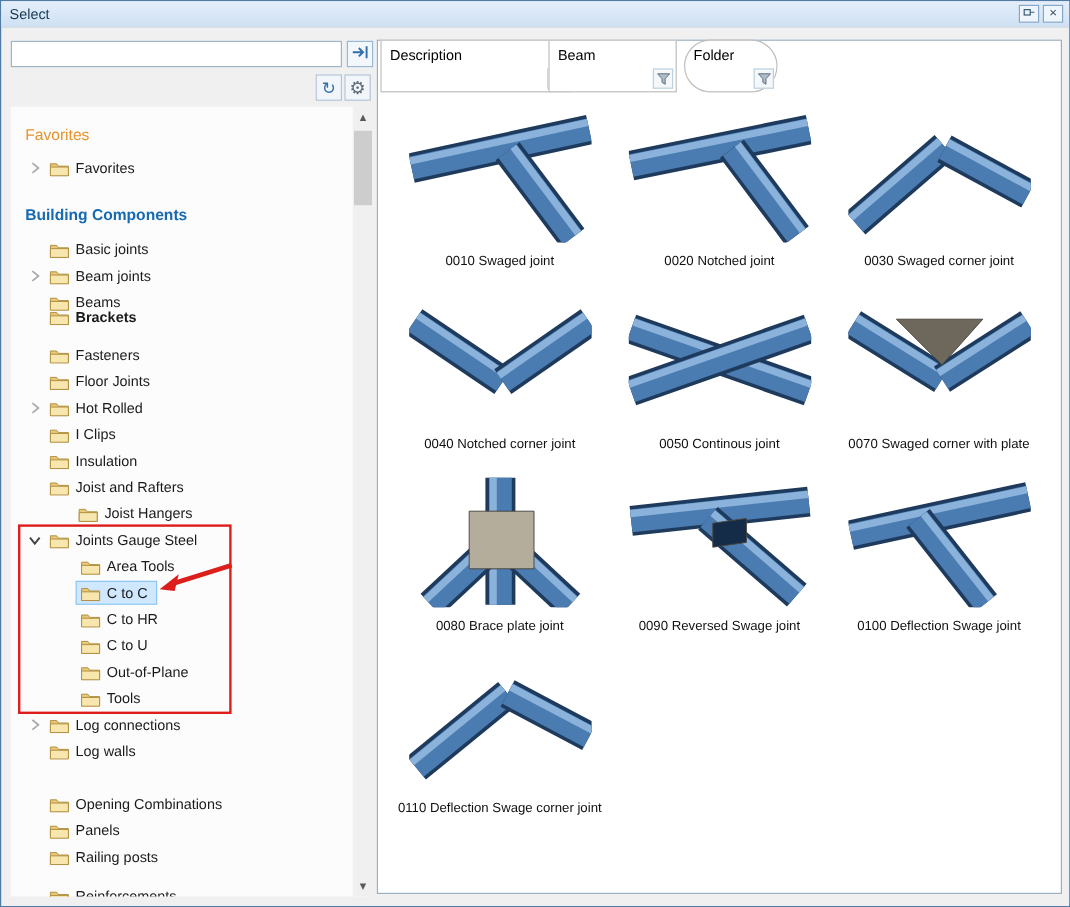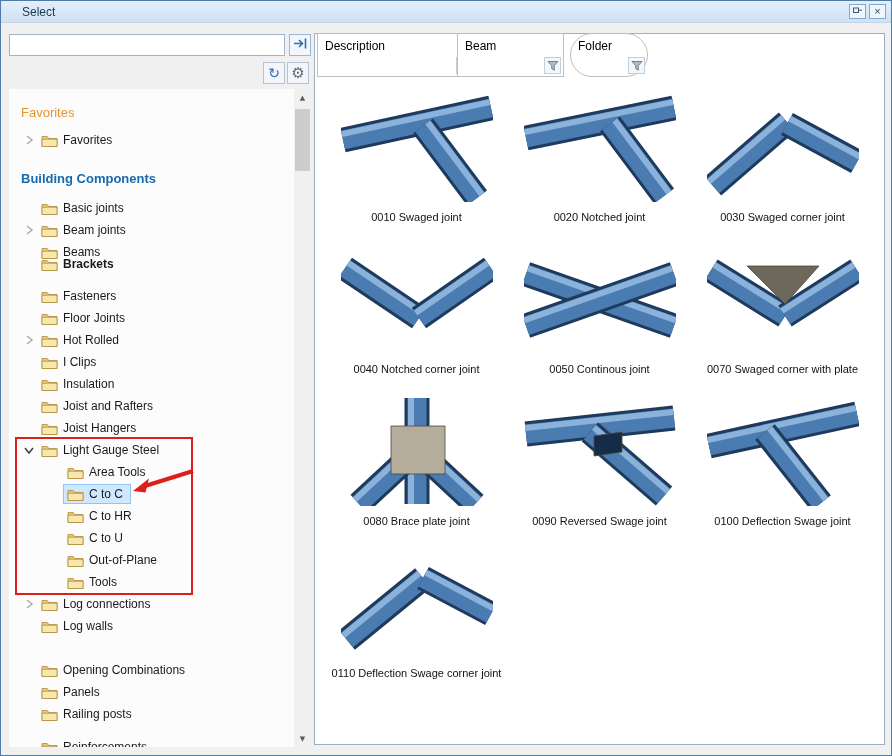--- a/index.html
+++ b/index.html
@@ -3,21 +3,21 @@
 <meta charset="utf-8">
 <style>
   * { margin:0; padding:0; box-sizing:border-box; font-family:"Liberation Sans", sans-serif; }
   html,body { width:892px; height:756px; background:#ffffff; }
   .window { position:relative; width:892px; height:756px; background:#f0f0f0; border:1px solid #4f7ba7; overflow:hidden; }
 
   
   .titlebar { position:absolute; left:0; top:0; right:0; height:22px;
     background:linear-gradient(#e4eefb,#cfe1f3); display:flex; align-items:center;
     padding:0 5px; border-bottom:1px solid #c3d6e8; }
-  .title { font-size:12px; color:#17374f; margin-left:16px; }
+  .title { font-size:12px; color:#17374f; margin-left:2px; }
   .tb-btns { margin-left:auto; display:flex; gap:3px; }
   .tb-btn { width:17px; height:15px; border:1px solid #86a7c8; background:#eef5fc;
     display:flex; align-items:center; justify-content:center; font-size:11px; line-height:1;
     color:#33475c; padding:0; cursor:default; }
 
   
   .search-input { position:absolute; left:8px; top:33px; width:276px; height:22px;
     border:1px solid #9fb4c8; background:#fff; font-size:12px; padding:0 4px; }
   .go-btn { position:absolute; left:288px; top:33px; width:22px; height:22px;
     border:1px solid #9ab7d4; background:#f2f7fc; display:flex; align-items:center; justify-content:center; padding:0; }
@@ -242,21 +242,21 @@
           <span class="row-inner">
             <span class="folder">
               <svg width="17" height="13" viewBox="0 0 17 13">
                 <path d="M1 2.5 h5.2 l1.6 2 h8.2 v8 H1z" fill="#e9c878" stroke="#b08d3e" stroke-width="0.8"></path>
                 <path d="M1 5.2 h15 v7.3 H1z" fill="#f7e6ad" stroke="#b08d3e" stroke-width="0.8"></path>
               </svg>
             </span>
             <span class="lbl">Joist and Rafters</span>
           </span>
         </div>
-        <div class="tree-row" style="top: 328px; padding-left: 12px;">
+        <div class="tree-row" style="top: 328px; padding-left: 12px; gap: 24px;">
           <span class="chev"></span>
           <span class="row-inner">
             <span class="folder">
               <svg width="17" height="13" viewBox="0 0 17 13">
                 <path d="M1 2.5 h5.2 l1.6 2 h8.2 v8 H1z" fill="#e9c878" stroke="#b08d3e" stroke-width="0.8"></path>
                 <path d="M1 5.2 h15 v7.3 H1z" fill="#f7e6ad" stroke="#b08d3e" stroke-width="0.8"></path>
               </svg>
             </span>
             <span class="lbl">Joist Hangers</span>
           </span>
@@ -267,21 +267,21 @@
               <polyline points="2,3 6,8 10,3" fill="none" stroke="#444" stroke-width="1.6"></polyline>
             </svg>
           </span>
           <span class="row-inner">
             <span class="folder">
               <svg width="17" height="13" viewBox="0 0 17 13">
                 <path d="M1 2.5 h5.2 l1.6 2 h8.2 v8 H1z" fill="#e9c878" stroke="#b08d3e" stroke-width="0.8"></path>
                 <path d="M1 5.2 h15 v7.3 H1z" fill="#f7e6ad" stroke="#b08d3e" stroke-width="0.8"></path>
               </svg>
             </span>
-            <span class="lbl">Light Gauge Steel</span>
+            <span class="lbl">Joints Gauge Steel</span>
           </span>
         </div>
         <div class="tree-row" style="top: 372px; padding-left: 38px;">
           <span class="chev"></span>
           <span class="row-inner">
             <span class="folder">
               <svg width="17" height="13" viewBox="0 0 17 13">
                 <path d="M1 2.5 h5.2 l1.6 2 h8.2 v8 H1z" fill="#e9c878" stroke="#b08d3e" stroke-width="0.8"></path>
                 <path d="M1 5.2 h15 v7.3 H1z" fill="#f7e6ad" stroke="#b08d3e" stroke-width="0.8"></path>
               </svg>

